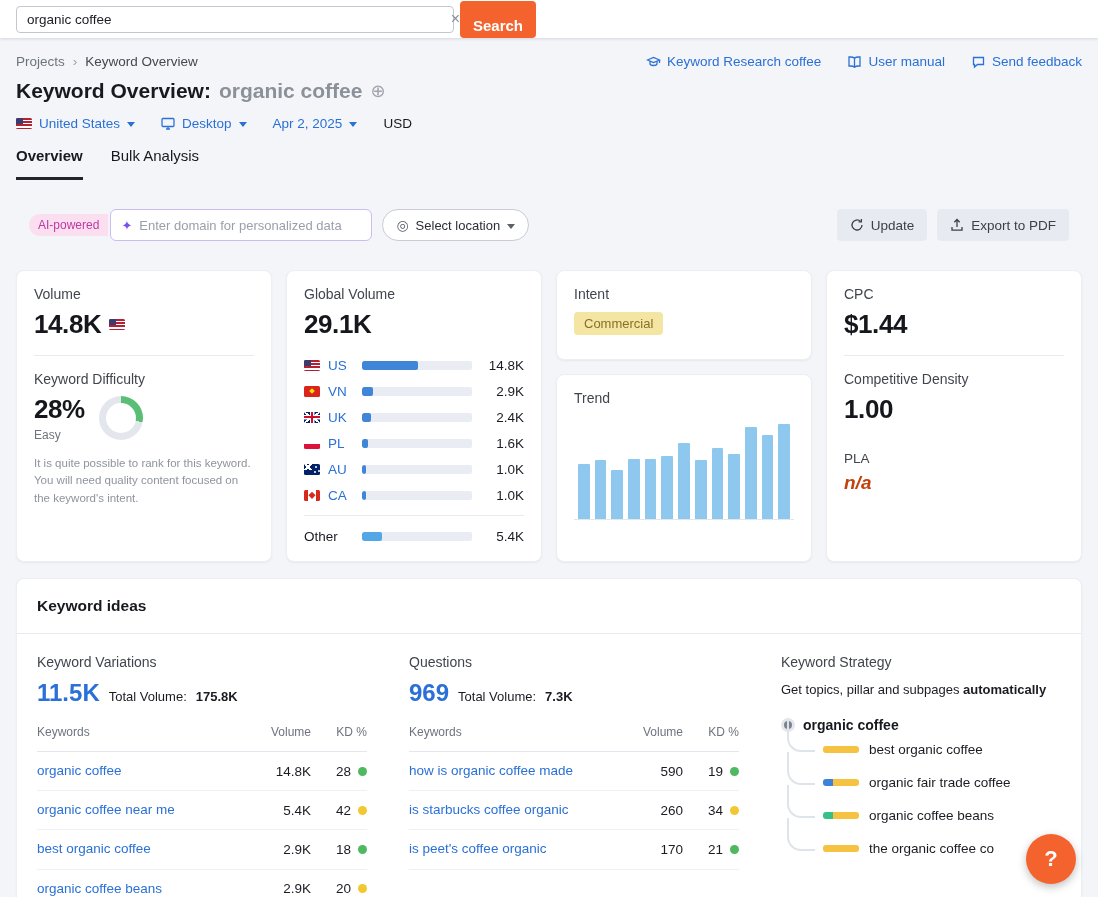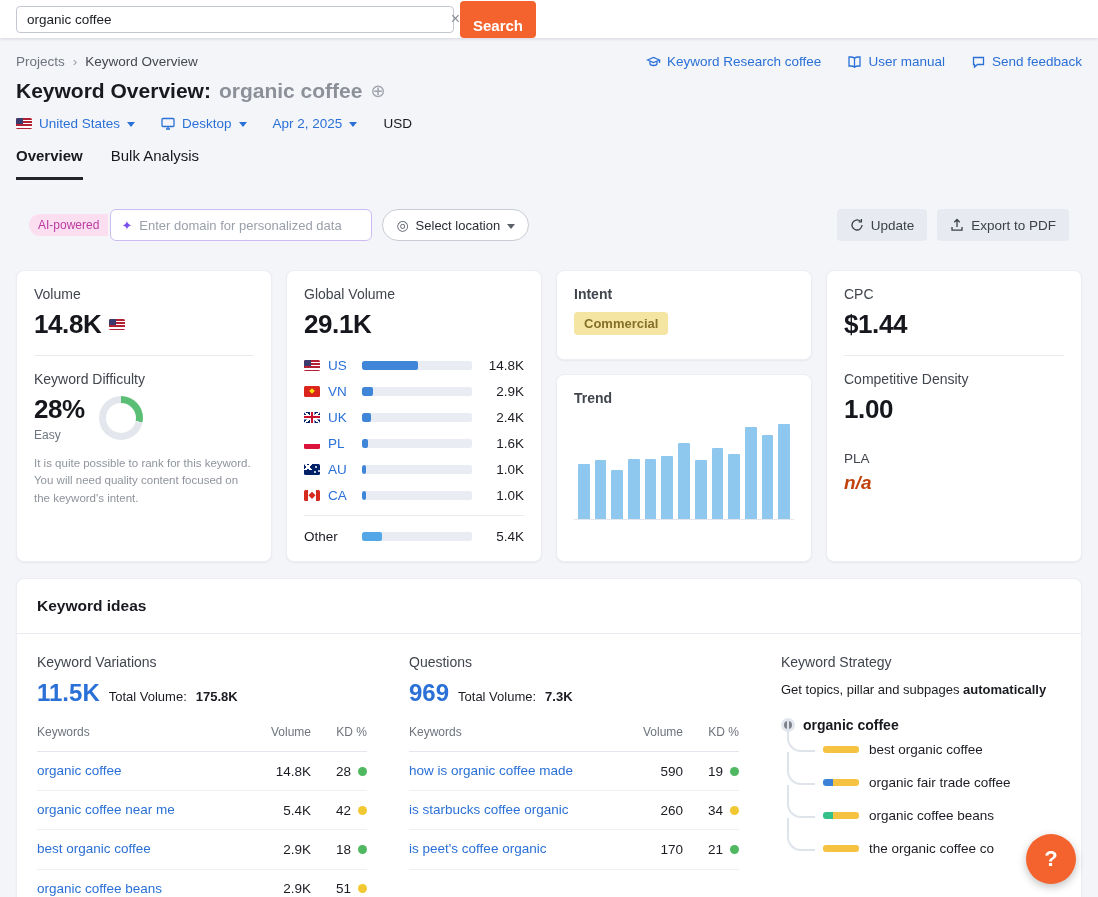--- a/index.html
+++ b/index.html
@@ -109,21 +109,21 @@
   
   .gv-row { display:flex; align-items:center; gap:8px; height:26px; font-size:13.5px; }
   .gv-code { color:#2a70d6; width:26px; cursor:pointer; }
   .gv-bar { flex:1; height:9px; background:#e9ecf2; border-radius:2px; overflow:hidden; }
   .gv-fill { height:100%; background:#3f86d9; border-radius:2px; }
   .gv-fill.light { background:#54a7e6; }
   .gv-val { width:44px; text-align:right; color:#1a1c22; }
   .gv-other-label { width:50px; color:#1a1c22; }
   .gv-divider { border-top:1px solid #e8eaf0; margin:7px 0; }
   
-  .col3 { display:flex; flex-direction:column; gap:14px;font-weight:bold; }
+  .col3 { display:flex; flex-direction:column; gap:14px; }
   .intent-card { height:90px; }
   .intent-badge { display:inline-block; background:#f5e5a3; color:#85702a; font-size:13px;
                   padding:4px 10px; border-radius:4px; margin-top:3px; cursor:pointer; }
   .trend-card { flex:1; }
   .trend-chart { display:flex; align-items:flex-end; gap:5px; height:96px; margin-top:18px;
                  border-bottom:1px solid #e3e6ec; padding:0 4px; }
   .trend-bar { flex:1; background:#8ec8ef; border-radius:1px 1px 0 0; }
   
   .pla-ads { display:flex; margin-top:26px; }
   .pla-ads > div { width:50%; }
@@ -462,21 +462,21 @@
             <span class="kw-kd">
               <span>18</span>
               <span class="dot green"></span>
             </span>
           </div>
 
           <div class="kw-row">
             <span class="kw-link">organic coffee beans</span>
             <span class="kw-vol">2.9K</span>
             <span class="kw-kd">
-              <span>51</span>
+              <span>20</span>
               <span class="dot yellow"></span>
             </span>
           </div>
 
       </div>
     </div>
 
     <div>
       <div class="col-title">Questions</div>
       <div class="count-row">

